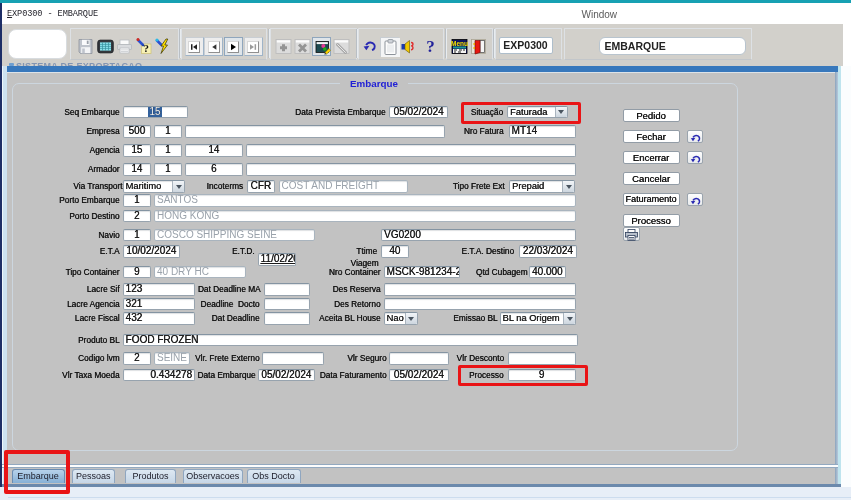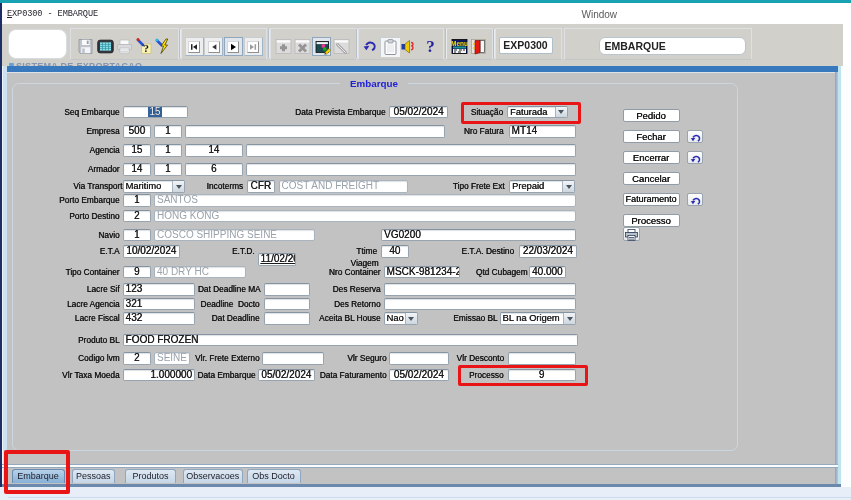--- a/index.html
+++ b/index.html
@@ -260,21 +260,21 @@
 <div class="lbl" style="right:731.5px;top:352px;">Codigo lvm</div>
 <div class="inp ctr" style="left:122.5px;top:352px;width:28.5px;">2</div>
 <div class="inp dis" style="left:154px;top:352px;width:36px;">SEINE</div>
 <div class="lbl" style="right:591.5px;top:352px;">Vlr. Frete Externo</div>
 <div class="inp " style="left:261.5px;top:352px;width:62.5px;"></div>
 <div class="lbl" style="right:464.5px;top:352px;">Vlr Seguro</div>
 <div class="inp " style="left:389px;top:352px;width:59.5px;"></div>
 <div class="lbl" style="right:347px;top:352px;">Vlr Desconto</div>
 <div class="inp " style="left:507.5px;top:352px;width:68px;"></div>
 <div class="lbl" style="right:731.5px;top:368.5px;">Vlr Taxa Moeda</div>
-<div class="inp rgt" style="left:122.5px;top:368.5px;width:72.5px;">1.000000</div>
+<div class="inp rgt" style="left:122.5px;top:368.5px;width:72.5px;">0.434278</div>
 <div class="lbl" style="right:595.5px;top:368.5px;">Data Embarque</div>
 <div class="inp ctr" style="left:257.5px;top:368.5px;width:57.5px;">05/02/2024</div>
 <div class="lbl" style="right:464.5px;top:368.5px;">Data Faturamento</div>
 <div class="inp ctr" style="left:389px;top:368.5px;width:59.5px;">05/02/2024</div>
 <div class="lbl" style="right:347.5px;top:368.5px;">Processo</div>
 <div class="inp ctr" style="left:507.5px;top:368.5px;width:68px;">9</div>
 <div class="btn" style="left:622.5px;top:108.5px;">Pedido</div>
 <div class="btn" style="left:622.5px;top:129.5px;">Fechar</div>
 <div class="btn" style="left:622.5px;top:150.5px;">Encerrar</div>
 <div class="btn" style="left:622.5px;top:171.5px;">Cancelar</div>

